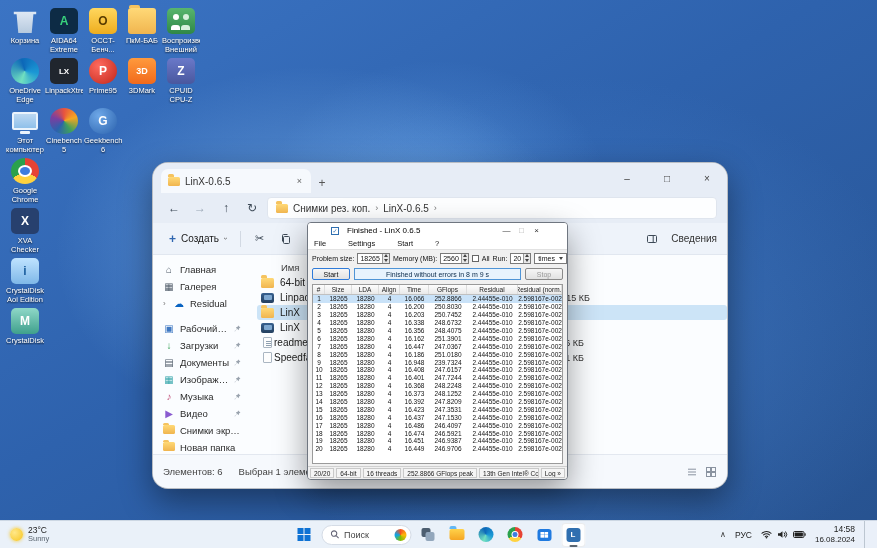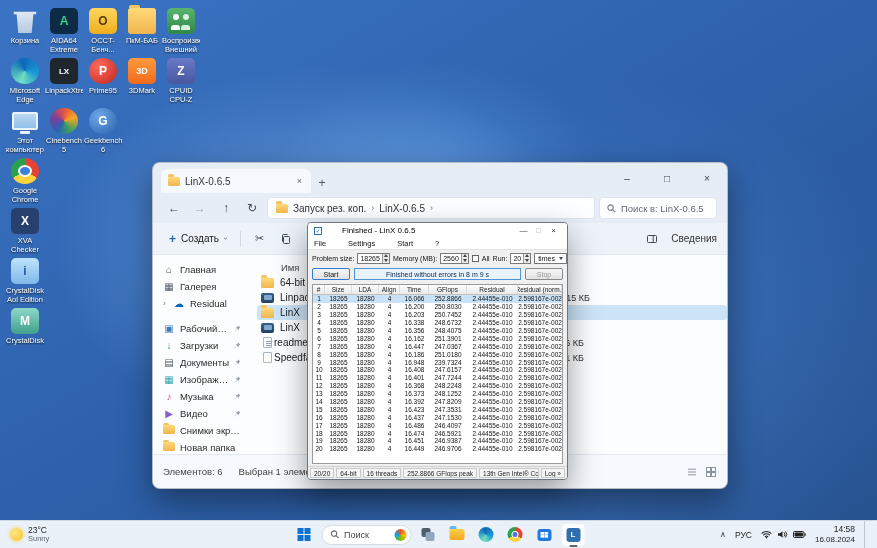--- a/index.html
+++ b/index.html
@@ -35,21 +35,21 @@
 .k-geekbench{background:radial-gradient(circle at 35% 30%,#6ea8e8,#2b62ad);border-radius:50%}
 .k-chrome{border-radius:50%;background:conic-gradient(#e64334 0 120deg,#ffd23f 120deg 240deg,#2aa14c 240deg 360deg)}
 .k-chrome::before{content:'';position:absolute;inset:7px;background:#fff;border-radius:50%}
 .k-chrome::after{content:'';position:absolute;inset:9px;background:#3e7de0;border-radius:50%}
 .k-xva{background:#27406e}
 .k-cdi{background:linear-gradient(#bfe3ff,#7fb8e8);color:#1b5e9e}
 .k-cdm{background:linear-gradient(#8fd8c8,#3fa08c)}
 
 .window{position:absolute;box-shadow:0 12px 32px rgba(0,0,0,.40)}
 
-#explorer{left:152px;top:162px;width:576px;height:327px;border-radius:8px;background:#eef3fa;z-index:10;display:flex;flex-direction:column;overflow:hidden;border:1px solid rgba(0,0,0,.22)}
+#explorer{left:152px;top:162px;width:576px;height:327px;border-radius:16px;background:#eef3fa;z-index:10;display:flex;flex-direction:column;overflow:hidden;border:1px solid rgba(0,0,0,.22)}
 .ex-titlebar{height:30px;display:flex;align-items:flex-end;background:#e7edf6;padding-left:8px;position:relative;flex:0 0 auto}
 .ex-tab{height:24px;width:150px;background:#f6f9fd;border-radius:7px 7px 0 0;display:flex;align-items:center;gap:5px;padding:0 7px;font-size:10px;color:#333}
 .ex-tab-title{flex:1;white-space:nowrap;overflow:hidden}
 .tab-close{color:#666;font-size:9px;padding:0 2px}
 .ex-newtab{width:22px;text-align:center;color:#555;font-size:12px;padding-bottom:3px}
 .ex-wincontrols{position:absolute;right:0;top:0;height:100%;display:flex}
 .ex-wincontrols span{width:40px;display:flex;align-items:center;justify-content:center;font-size:10px;color:#444}
 .mini-folder{display:inline-block;width:12px;height:9px;background:linear-gradient(#ffd977,#f0b54f);border-radius:1.5px;position:relative;flex:0 0 auto}
 .mini-folder::before{content:'';position:absolute;top:-2.5px;left:0;width:5.5px;height:2.5px;background:#f5c35f;border-radius:1.5px 1.5px 0 0}
 .ex-navbar{height:30px;display:flex;align-items:center;gap:4px;padding:0 10px;background:#e7edf6;flex:0 0 auto}
@@ -86,21 +86,21 @@
 .fi-app::before{content:'';position:absolute;inset:2.5px;background:#7fa8d0;border-radius:1px}
 .fi-text,.fi-file{width:9px;height:11px;background:#fdfdfd;border:1px solid #aab6c2;border-radius:1px;margin:0 2px}
 .fi-text::before{content:'';position:absolute;left:2px;top:3px;width:5px;height:1px;background:#8fa0b0;box-shadow:0 2px 0 #8fa0b0,0 4px 0 #8fa0b0}
 .fname{width:168px;white-space:nowrap;overflow:hidden}
 .fdate{width:100px}
 .fsize{width:46px;text-align:right;font-size:9px;color:#333;padding-right:4px}
 .ex-status{height:34px;display:flex;align-items:center;gap:16px;padding:0 10px;font-size:9.5px;color:#444;border-top:1px solid #e3e8f0;background:#f6f9fd;flex:0 0 auto}
 .ex-status .right{margin-left:auto;display:flex;gap:7px}
 
 #linx{left:307px;top:222px;width:261px;height:258px;background:#f0f0f0;z-index:20;border:1px solid #6f7680;border-radius:4px;display:flex;flex-direction:column;overflow:hidden}
-.lx-titlebar{height:15px;background:#fff;display:flex;align-items:center;padding:0 6px;gap:20px;flex:0 0 auto}
+.lx-titlebar{height:15px;background:#fff;display:flex;align-items:center;padding:0 23px;gap:8px;flex:0 0 auto}
 .lx-appicon{width:8px;height:8px;border:1px solid #2f6fb0;background:#fff;color:#2f6fb0;font-size:6px;line-height:6px;text-align:center;flex:0 0 auto}
 .lx-title{font-size:8px;color:#000;flex:1;white-space:nowrap;overflow:hidden}
 .lx-winctrl{display:flex}
 .lx-winctrl span{width:15px;text-align:center;font-size:8px;color:#333}
 .lx-winctrl .dim{color:#aaa}
 .lx-menubar{height:12px;background:#fff;display:flex;gap:22px;padding:0 6px;font-size:7.5px;color:#111;align-items:center;border-bottom:1px solid #e2e2e2;flex:0 0 auto}
 .lx-params{height:16px;display:flex;align-items:center;gap:3px;padding:0 4px;font-size:7px;color:#111;flex:0 0 auto}
 .lx-lbl{white-space:nowrap}
 .spinbox{height:11px;background:#fff;border:1px solid #7a7a7a;display:flex;align-items:stretch}
 .spin-val{padding:0 2px;font-size:7px;display:flex;align-items:center}
@@ -185,21 +185,21 @@
       <div class="dicon" style="left: 123px; top: 8px;">
         <div class="dicon-img k-folder"></div>
         <div class="dicon-label">ПкМ-БАБ</div>
       </div>
       <div class="dicon" style="left: 162px; top: 8px;">
         <div class="dicon-img k-people"></div>
         <div class="dicon-label">Воспроизведен Внешний</div>
       </div>
       <div class="dicon" style="left: 6px; top: 58px;">
         <div class="dicon-img k-edge"></div>
-        <div class="dicon-label">Microsoft Edge</div>
+        <div class="dicon-label">OneDrive Edge</div>
       </div>
       <div class="dicon" style="left: 45px; top: 58px;">
         <div class="dicon-img k-linpack">LX</div>
         <div class="dicon-label">LinpackXtreme</div>
       </div>
       <div class="dicon" style="left: 84px; top: 58px;">
         <div class="dicon-img k-prime95">P</div>
         <div class="dicon-label">Prime95</div>
       </div>
       <div class="dicon" style="left: 123px; top: 58px;">
@@ -254,31 +254,24 @@
         <span>×</span>
       </div>
     </div>
     <div class="ex-navbar">
       <span class="nav-btn">←</span>
       <span class="nav-btn dim">→</span>
       <span class="nav-btn">↑</span>
       <span class="nav-btn">↻</span>
       <div class="ex-address">
         <span class="mini-folder"></span>
-        <span class="crumb">Запуск рез. коп.</span>
+        <span class="crumb">Снимки рез. коп.</span>
         <span class="crumb-sep">›</span>
         <span class="crumb">LinX-0.6.5</span>
         <span class="crumb-sep">›</span>
-      </div>
-      <div class="ex-search">
-        <svg width="9" height="9" viewBox="0 0 10 10">
-            <circle cx="4" cy="4" r="3" fill="none" stroke="#778" stroke-width="1.2"></circle>
-            <path d="M6.3 6.3 9 9" stroke="#778" stroke-width="1.2"></path>
-          </svg>
-        <span>Поиск в: LinX-0.6.5</span>
       </div>
     </div>
     <div class="ex-toolbar">
       <span class="tb-new">
         <span class="tb-plus">+</span>
         <span>Создать</span>
         <span class="rot90">›</span>
       </span>
       <span class="tb-sep"></span>
       <span class="tb-ico">✂</span>

